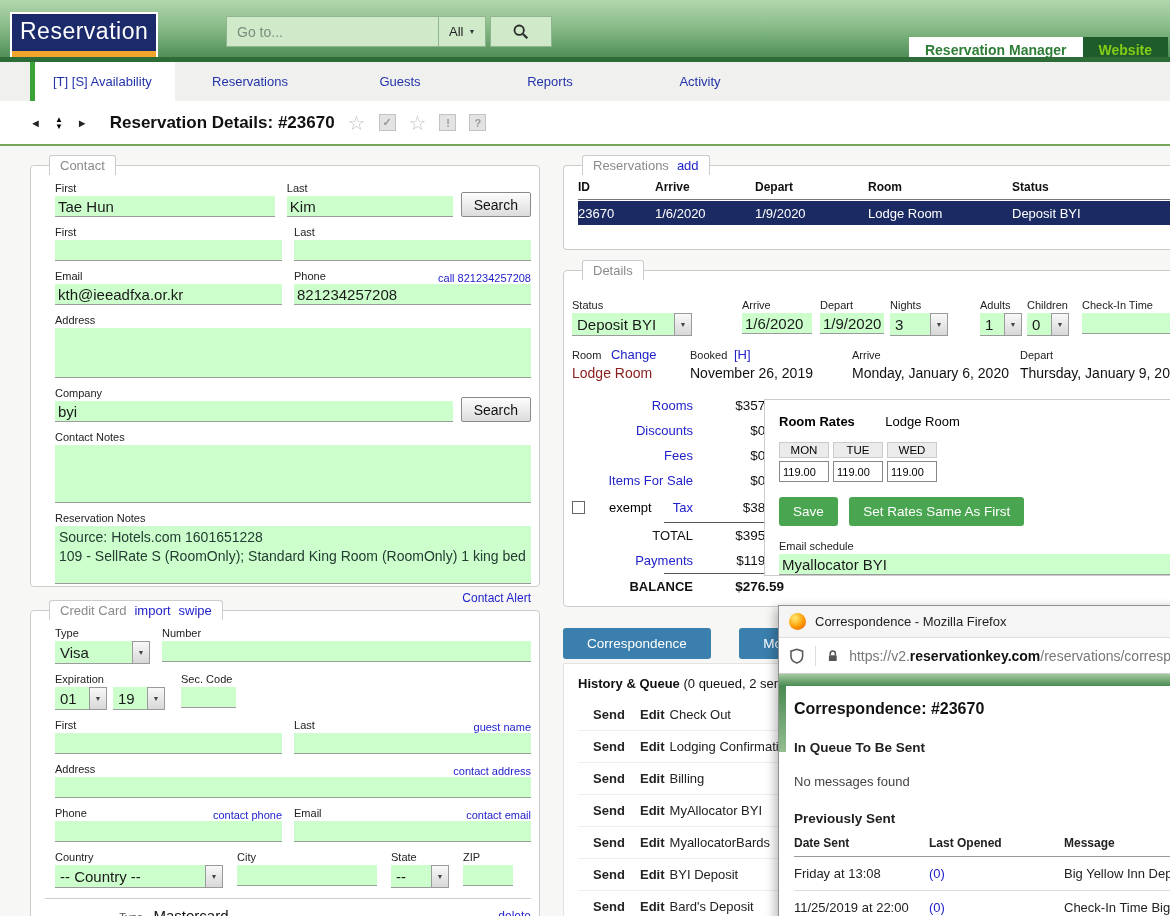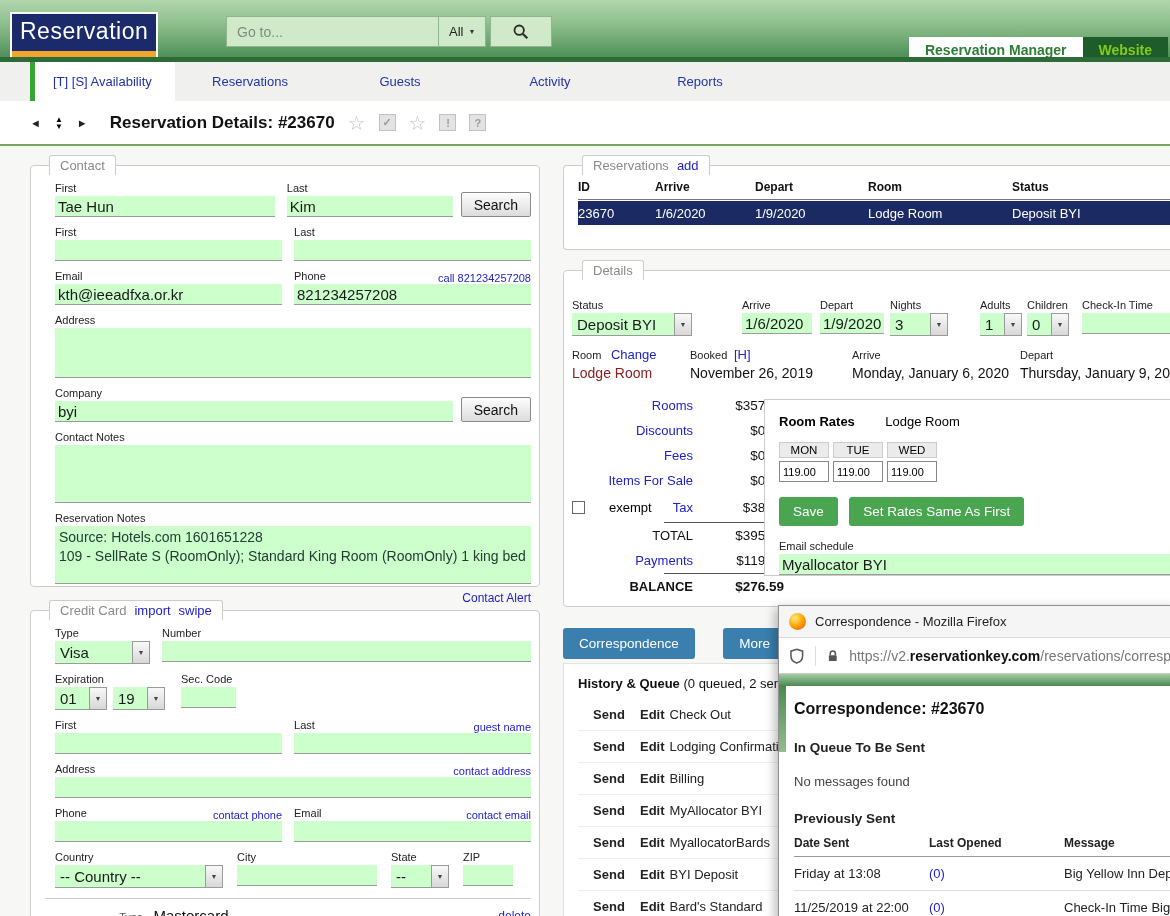--- a/index.html
+++ b/index.html
@@ -113,21 +113,21 @@
   .dayhead { background:#ebebeb; border:1px solid #ccc; font-size:11.5px; text-align:center; padding:1px 0; }
   .dayinp { width:50px; border:1px solid #888; height:21px; font-size:11px; padding:2px 3px; margin-top:3px;
     font-family:"Liberation Sans",sans-serif; }
   .gbtn { background:#4aa550; color:#fff; border:none; border-radius:3px; font-size:13.5px;
     padding:7px 14px; margin-right:7px; cursor:pointer; font-family:"Liberation Sans",sans-serif; }
   .email-sched { margin-top:14px; }
 
   
   .corr { position:absolute; left:563px; top:628px; width:607px; }
   .bbtn { background:#3a7fad; color:#fff; border:none; border-radius:3px; font-size:13.5px;
-    padding:8px 16px; margin-right:24px; cursor:pointer; font-family:"Liberation Sans",sans-serif; }
+    padding:8px 24px; margin-right:24px; cursor:pointer; font-family:"Liberation Sans",sans-serif; }
   .hist { background:#fff; border:1px solid #e2e2e2; margin-top:4px; padding:8px 0 0 14px; }
   .hist-head { font-size:13px; color:#111; padding:4px 0 8px 0; white-space:nowrap; }
   .hist-row { display:flex; font-size:13px; padding:8px 0; border-bottom:1px solid #eee; align-items:center; }
   .send-l { font-weight:bold; color:#222; width:62px; cursor:pointer;text-align:center; }
   .edit-l { font-weight:bold; color:#222; margin-right:5px; cursor:pointer; }
   .tmpl { color:#222; white-space:nowrap; }
 
   
   .popup { position:absolute; left:778px; top:605px; width:400px; height:318px; background:#fff;
     border:1px solid #909090; box-shadow:-3px 3px 10px rgba(0,0,0,.28); z-index:50; }
@@ -190,24 +190,24 @@
       <span class="bar"></span>
       <span class="nav-link">[T]  [S]  Availability</span>
     </div>
     <div class="nav-cell">
       <span class="nav-link">Reservations</span>
     </div>
     <div class="nav-cell">
       <span class="nav-link">Guests</span>
     </div>
     <div class="nav-cell">
+      <span class="nav-link">Reports</span>
+    </div>
+    <div class="nav-cell">
       <span class="nav-link">Activity</span>
-    </div>
-    <div class="nav-cell">
-      <span class="nav-link">Reports</span>
     </div>
   </div>
 
   <div class="titlerow">
     <span class="arrow" style="margin-left:30px">◄</span>
     <span class="spin">
         <span>▲</span>
         <span>▼</span>
       </span>
     <span class="arrow">►</span>
@@ -476,21 +476,21 @@
         <span class="tmpl">MyallocatorBards</span>
       </div>
       <div class="hist-row">
         <span class="send-l">Send</span>
         <span class="edit-l">Edit</span>
         <span class="tmpl">BYI Deposit</span>
       </div>
       <div class="hist-row">
         <span class="send-l">Send</span>
         <span class="edit-l">Edit</span>
-        <span class="tmpl">Bard's Standard</span>
+        <span class="tmpl">Bard's Deposit</span>
       </div>
 
     </div>
   </div>
 
   <div class="panel cc">
     <div class="legend">
       <span>Credit Card</span>
       <span class="llink">import</span>
       <span class="llink">swipe</span>

